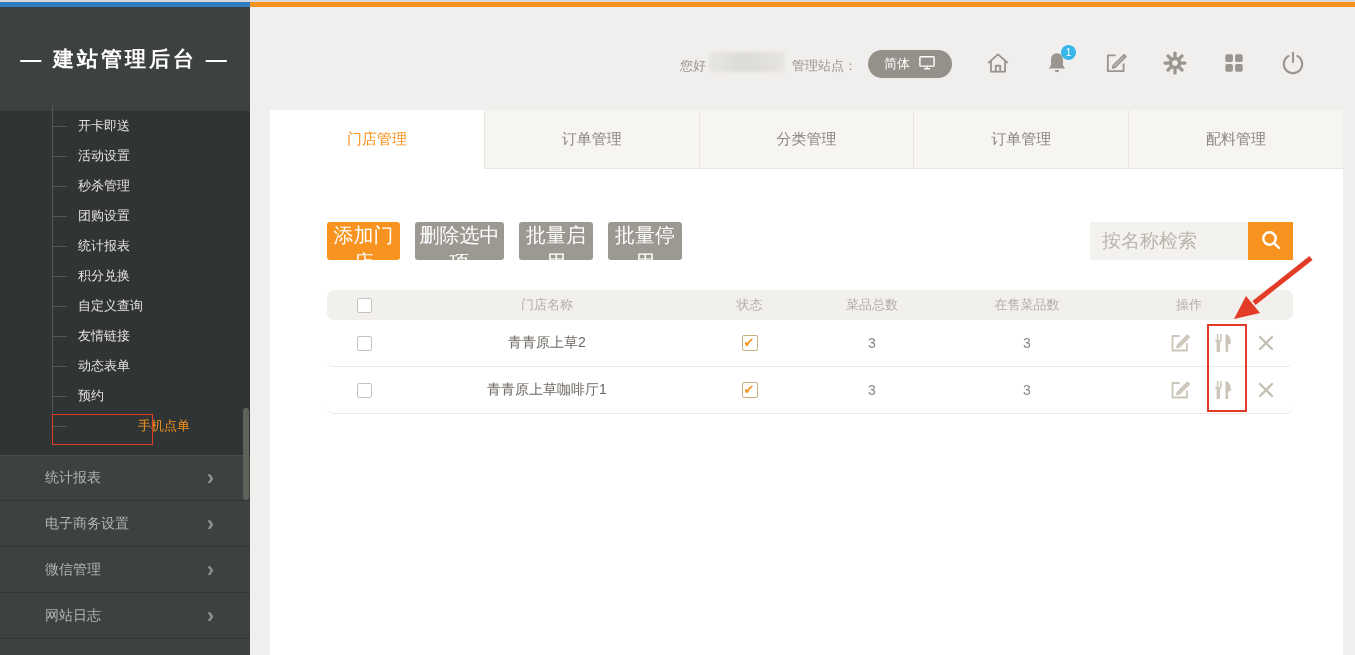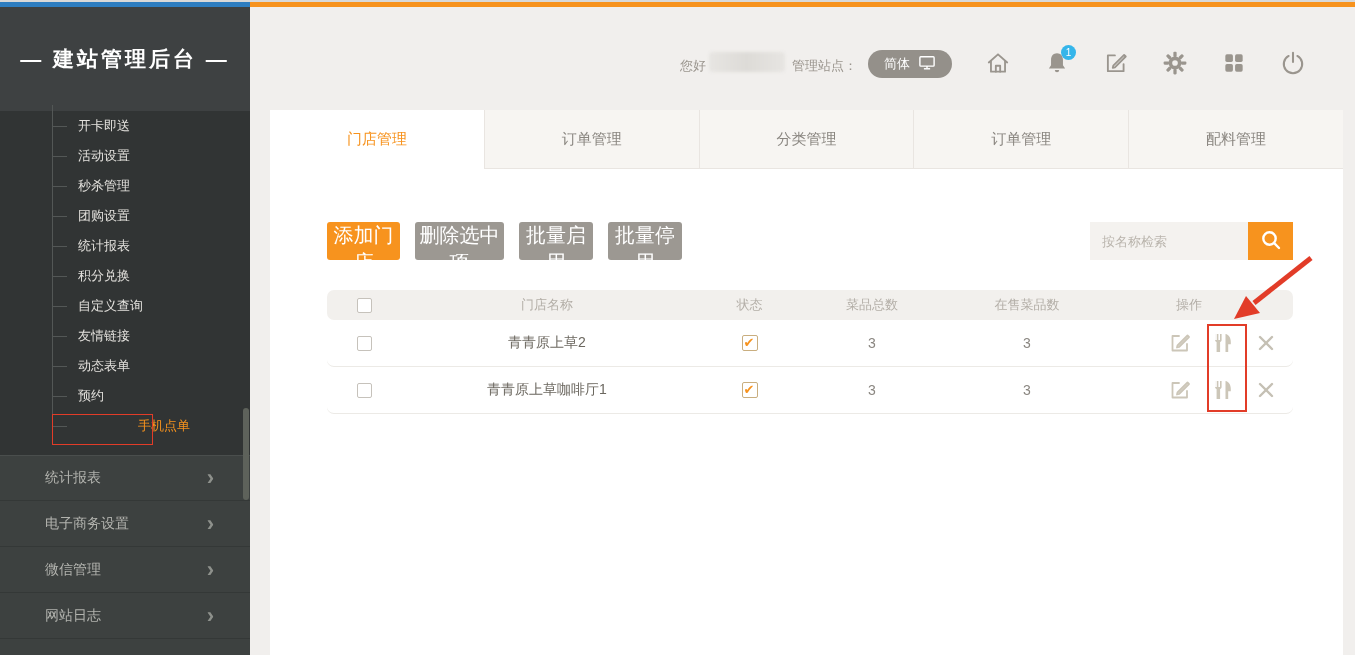--- a/index.html
+++ b/index.html
@@ -62,21 +62,21 @@
   .toolbar { position:absolute; left:57px; top:112px; width:966px; height:38px; }
   .btn { position:absolute; top:0; height:38px; border:none; border-radius:3px; color:#ffffff;
          font-size:20px; font-family:inherit; cursor:pointer; padding:0 15px; }
   .btn.orange { background:#f7931e; left:0; width:73px; padding:0; }
   .btn.gray { background:#9c9892; }
   .btn.b2 { left:88px; width:89px; padding:0; }
   .btn.b3 { left:192px; width:74px; padding:0; }
   .btn.b4 { left:281px; width:74px; padding:0; }
   .search-wrap { position:absolute; right:0; top:0; width:203px; height:38px; display:flex; }
   .search-input { width:158px; height:38px; background:#f4f2ef; border:none; outline:none;
-                  padding:0 12px; font-size:13px; color:#6b675f; font-family:inherit; }
+                  padding:0 12px; font-size:19px; color:#6b675f; font-family:inherit; }
   .search-input::placeholder { color:#b9b4ac; }
   .search-btn { width:45px; height:38px; background:#f7931e; border:none; cursor:pointer;
                 display:flex; align-items:center; justify-content:center; }
 
   
   .table { position:absolute; left:57px; top:180px; width:966px; }
   .trow { display:flex; align-items:center;border-radius:7px; }
   .thead { height:30px; background:#f2f0ed; color:#b3aea7; font-size:13px; }
   .tbody-row { height:47px; background:#ffffff; border-bottom:1px solid #eceae6; font-size:14px; color:#6b675f;justify-content:center; }
   .col { display:flex; align-items:center; justify-content:center; }

